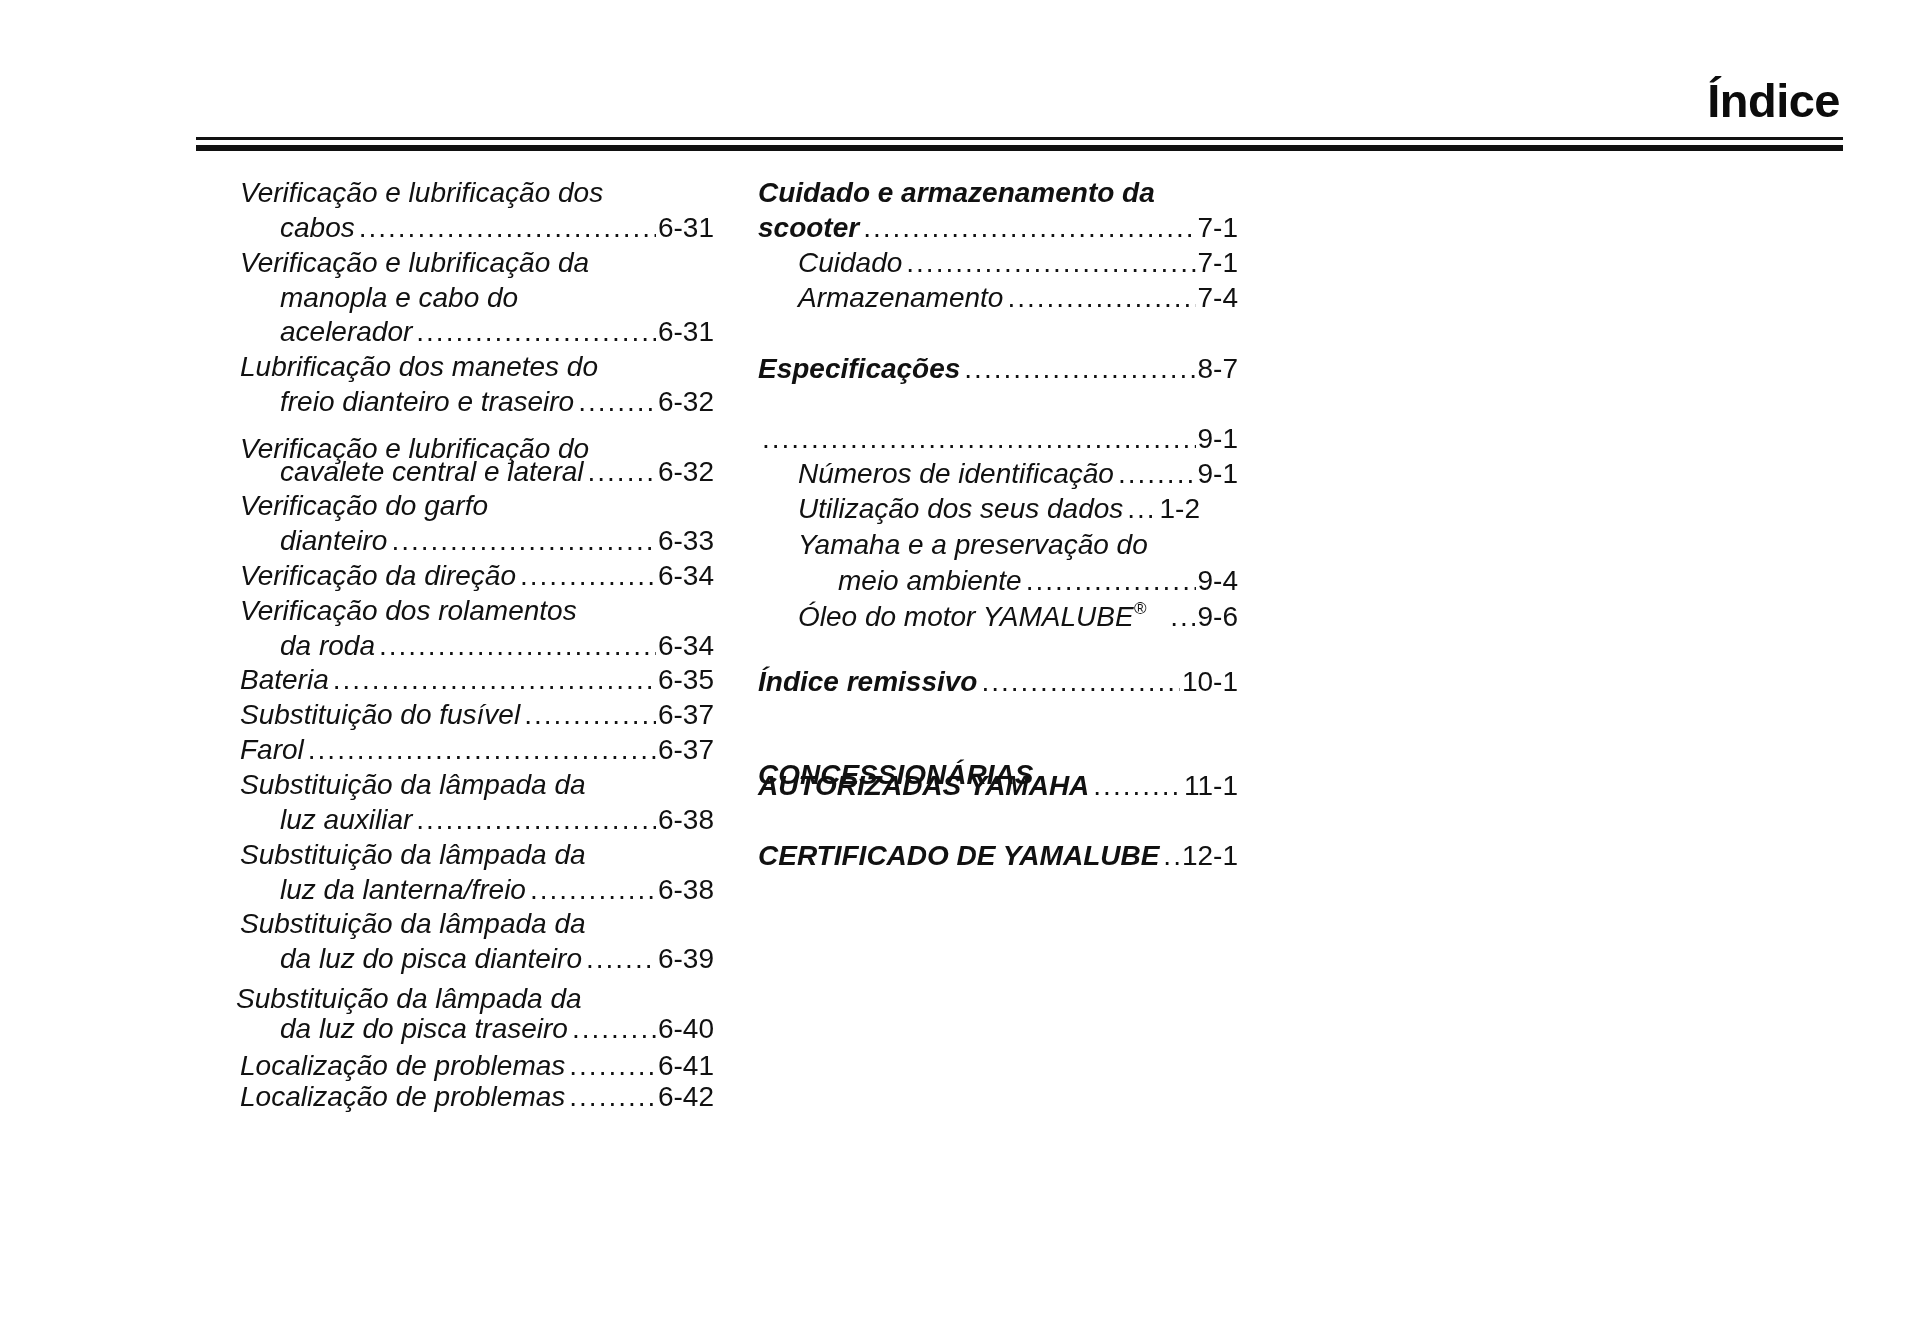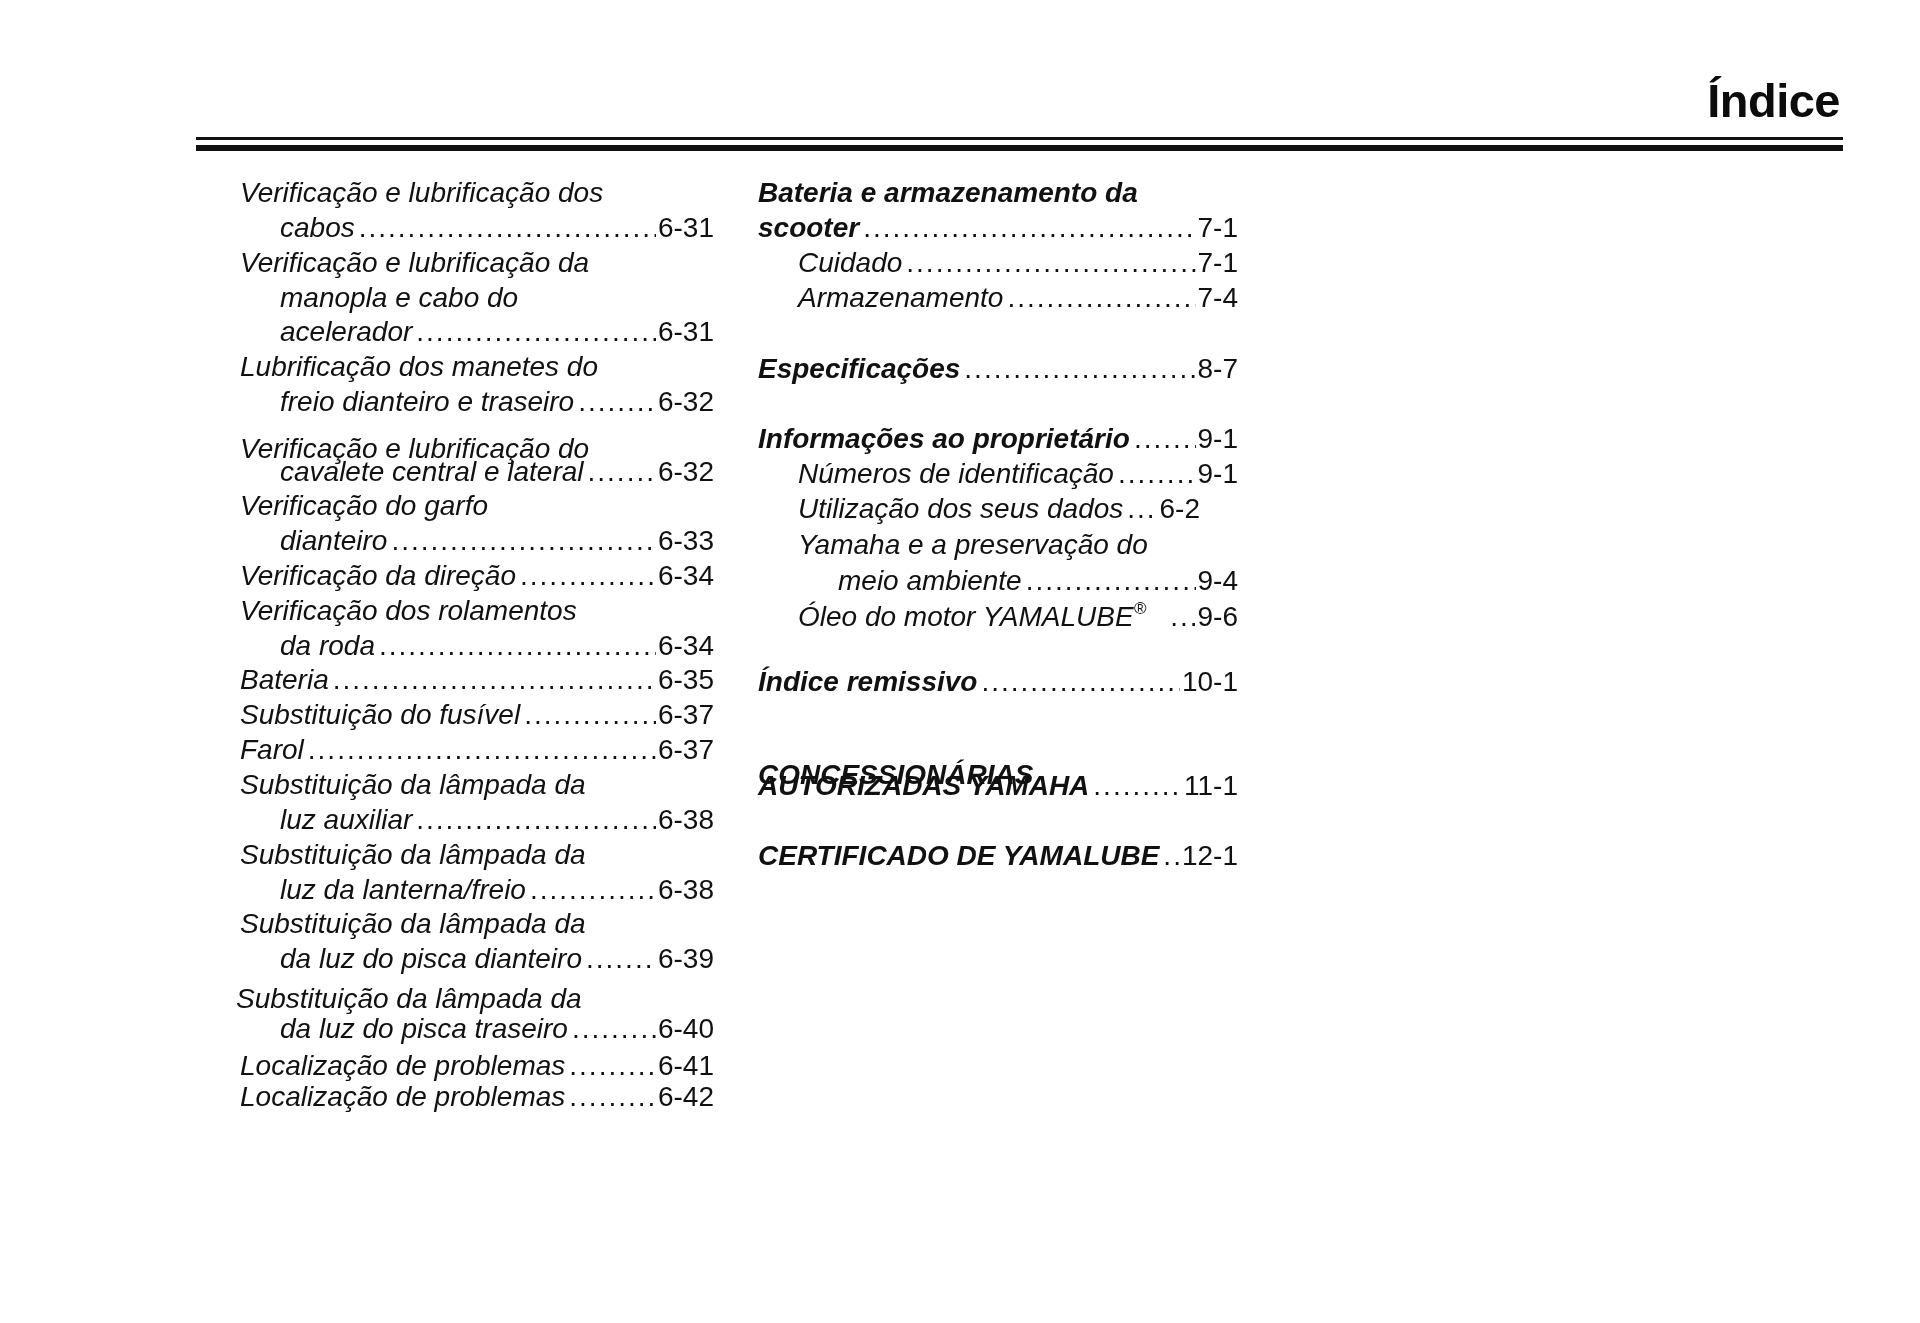--- a/index.html
+++ b/index.html
@@ -201,21 +201,21 @@
   </div>
   <div class="line" style="top:1080px">
     <span class="txt">Localização de problemas</span>
     <span class="leader"></span>
     <span class="page">6-42</span>
   </div>
 </div>
 
 <div class="col col-right">
   <div class="line bold" style="top:176px">
-    <span class="txt">Bateria e armazenamento da</span>
+    <span class="txt">Cuidado e armazenamento da</span>
   </div>
   <div class="line bold" style="top:211px">
     <span class="txt">scooter</span>
     <span class="leader"></span>
     <span class="page">7-1</span>
   </div>
   <div class="line indent1" style="top:246px">
     <span class="txt">Cuidado</span>
     <span class="leader"></span>
     <span class="page">7-1</span>
@@ -226,33 +226,32 @@
     <span class="page">7-4</span>
   </div>
 
   <div class="line bold" style="top:352px">
     <span class="txt">Especificações</span>
     <span class="leader"></span>
     <span class="page">8-7</span>
   </div>
 
   <div class="line bold" style="top:422px">
-    <span class="txt">Informações ao proprietário</span>
     <span class="leader"></span>
     <span class="page">9-1</span>
   </div>
   <div class="line indent1" style="top:457px">
     <span class="txt">Números de identificação</span>
     <span class="leader"></span>
     <span class="page">9-1</span>
   </div>
   <div class="line indent1 short" style="top:492px">
     <span class="txt">Utilização dos seus dados</span>
     <span class="leader"></span>
-    <span class="page">6-2</span>
+    <span class="page">1-2</span>
   </div>
   <div class="line indent1" style="top:528px">
     <span class="txt">Yamaha e a preservação do</span>
   </div>
   <div class="line indent2" style="top:564px">
     <span class="txt">meio ambiente</span>
     <span class="leader"></span>
     <span class="page">9-4</span>
   </div>
   <div class="line indent1" style="top:600px">

